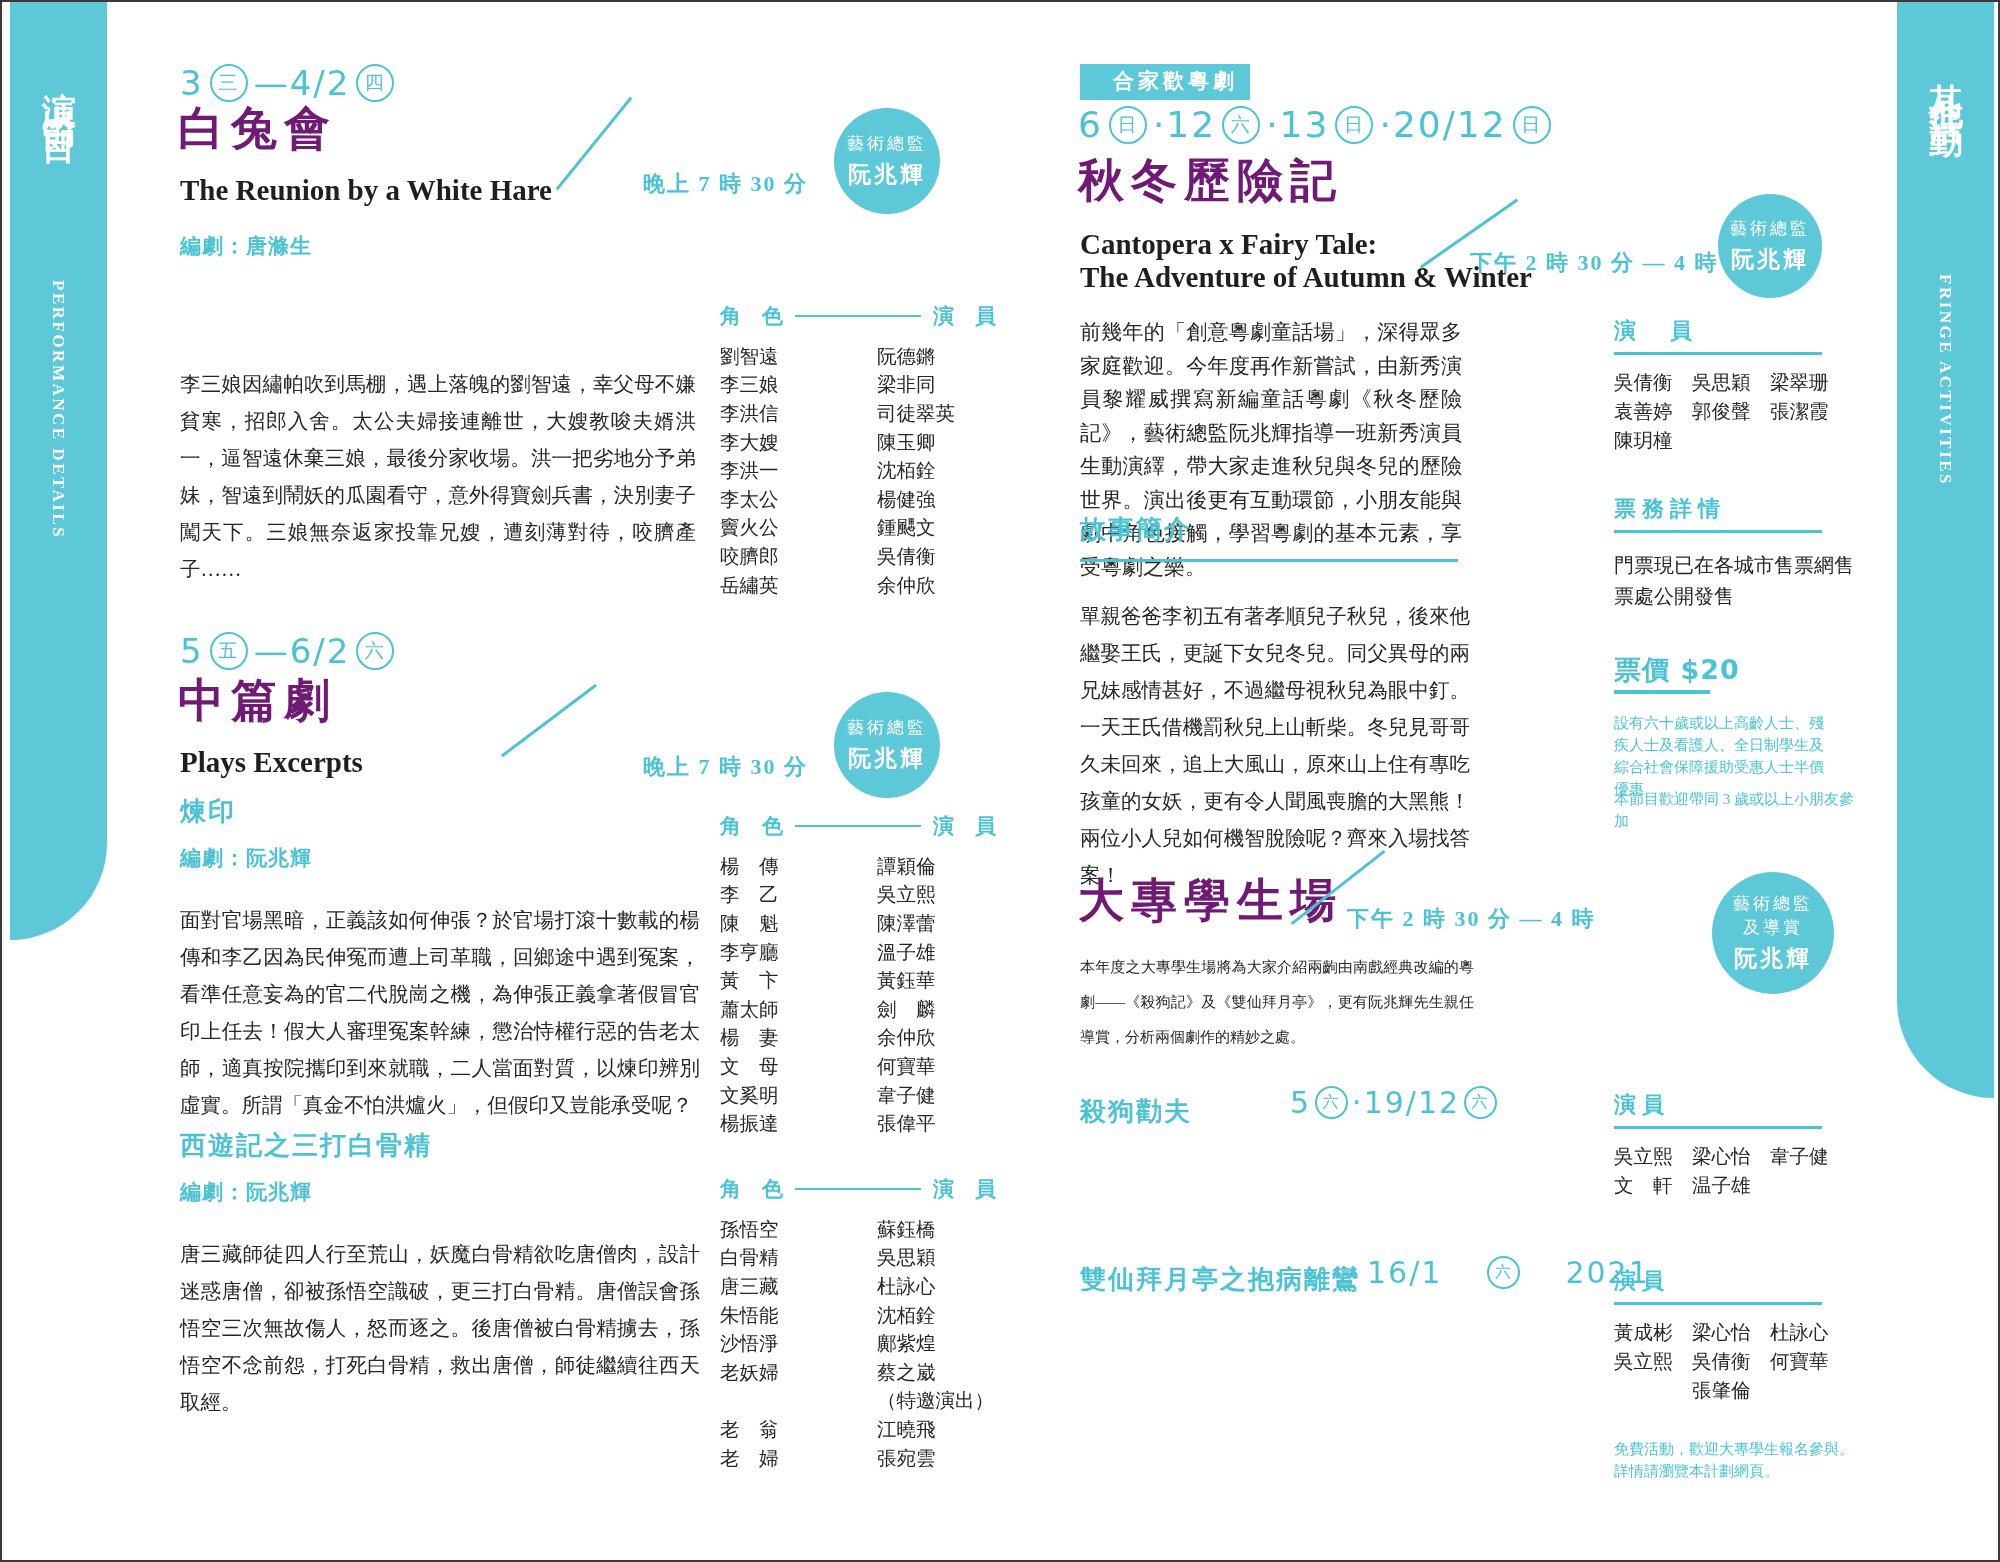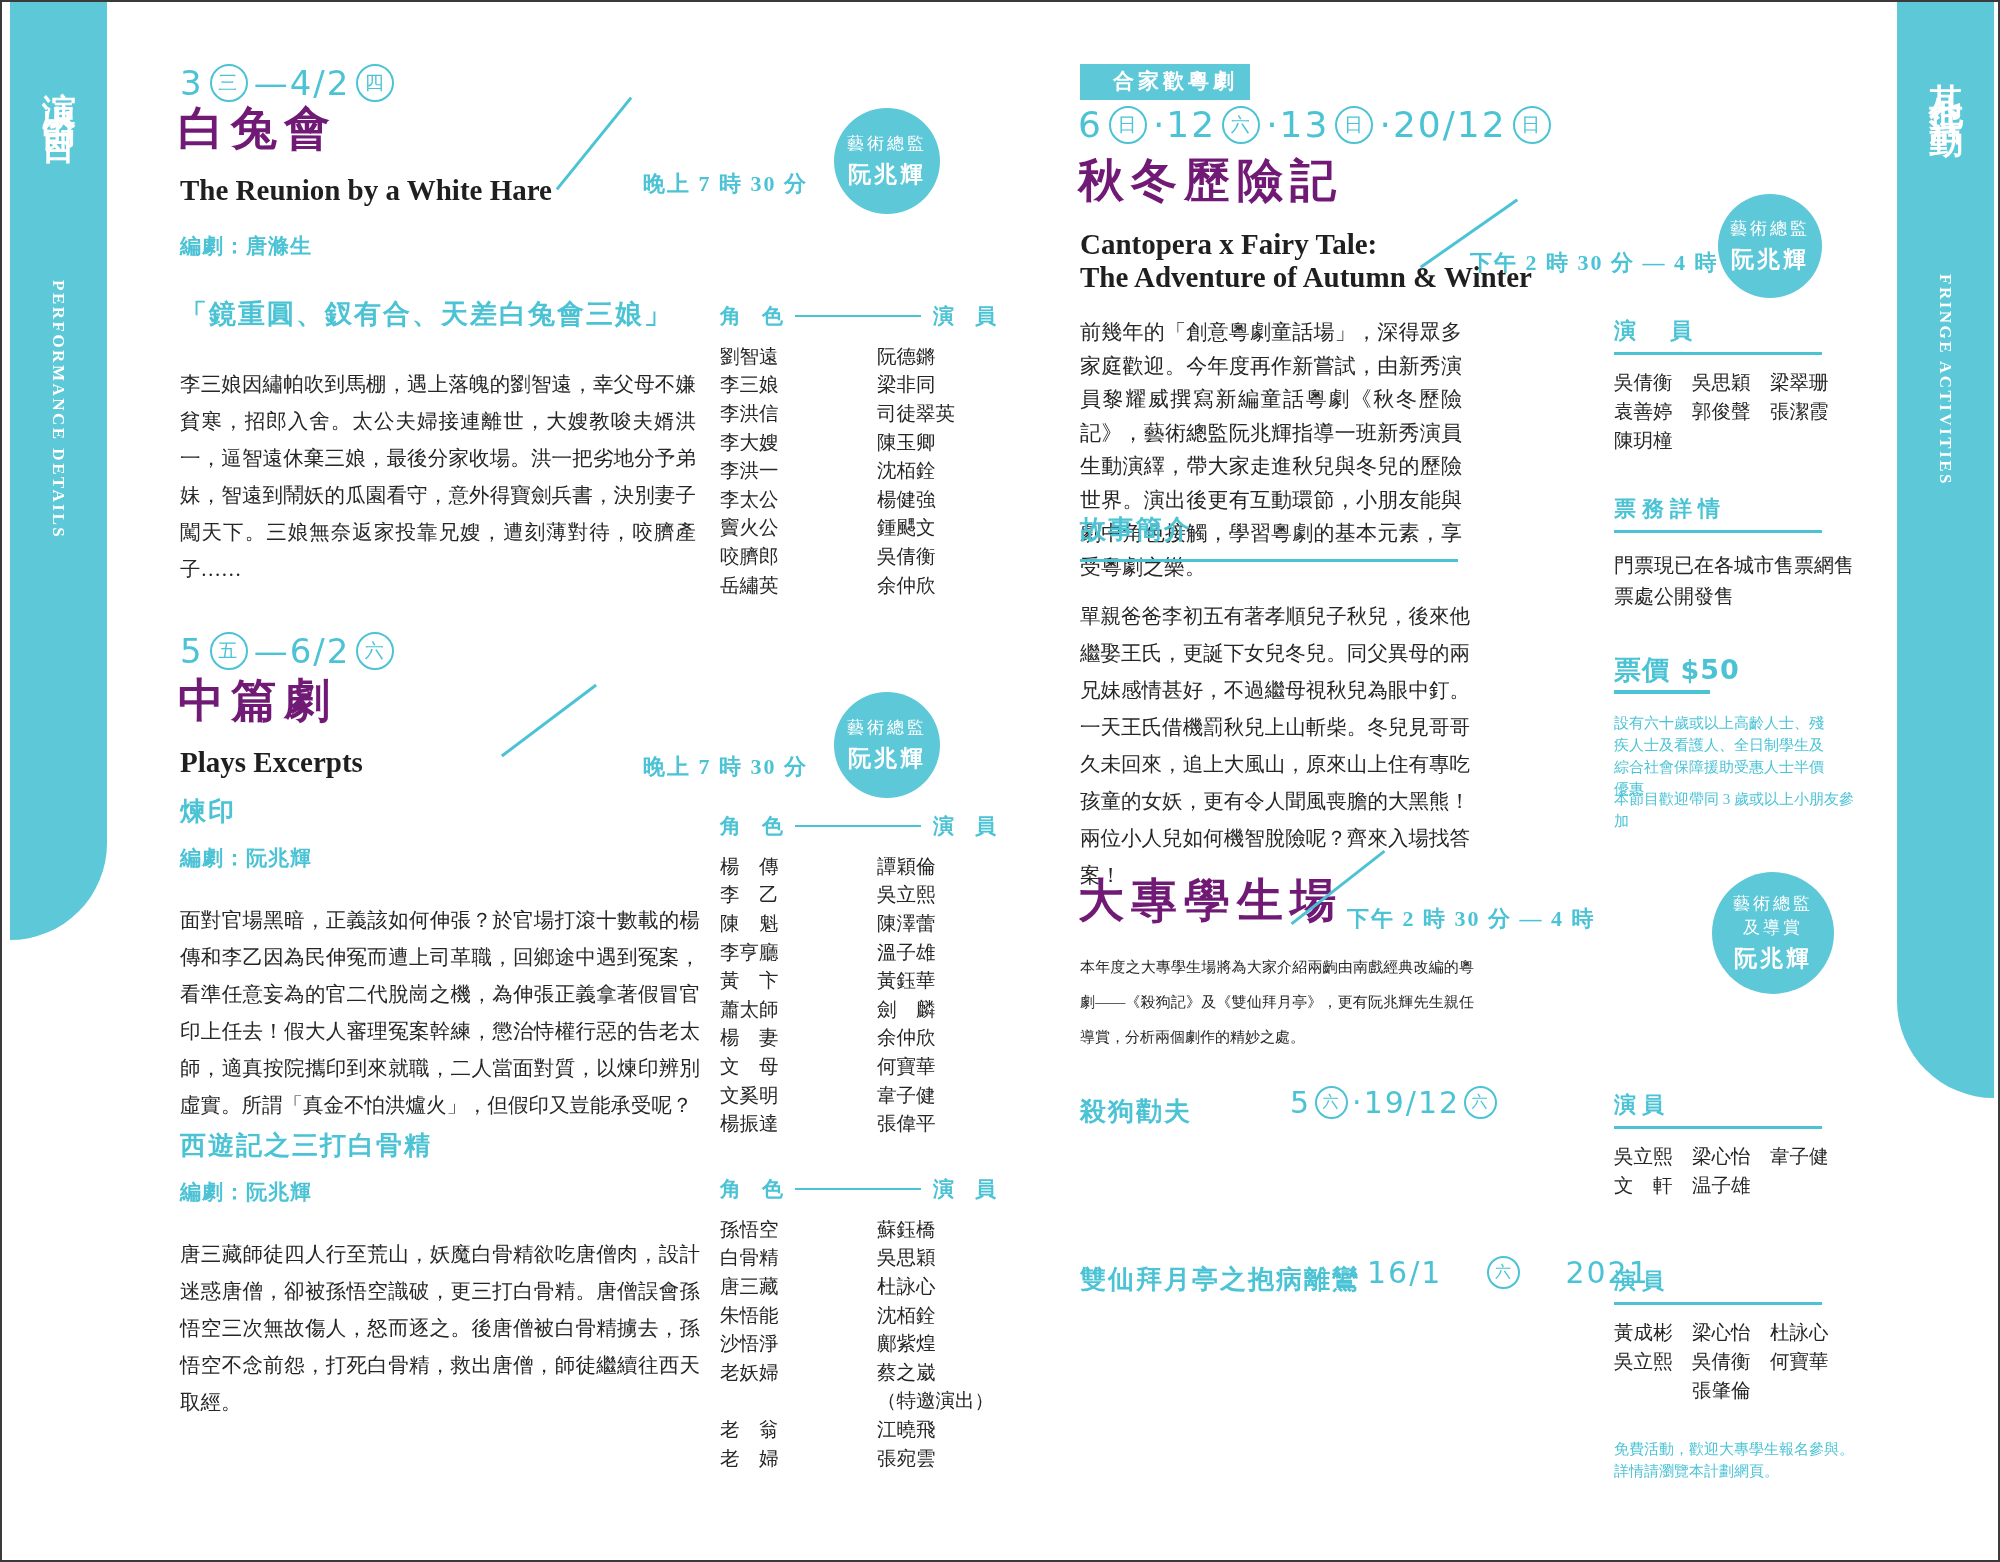--- a/index.html
+++ b/index.html
@@ -178,21 +178,20 @@
     </div>
   <div class="abs h-title" id="s1-title">白兔會</div>
   <div class="abs h-en" id="s1-en">The Reunion by a White Hare</div>
   <div class="diag" id="s1-diag"></div>
   <div class="abs time" id="s1-time">晚上 7 時 30 分</div>
   <div class="abs badge" id="s1-badge">
     <span class="b1">藝術總監</span>
     <span class="b2">阮兆輝</span>
   </div>
   <div class="abs pw" id="s1-pw">編劇：唐滌生</div>
-  <div class="abs sub" id="s1-quote">「鏡重圓、釵有合、天差白兔會三娘」</div>
   <div class="abs par" id="s1-syn">李三娘因繡帕吹到馬棚，遇上落魄的劉智遠，幸父母不嫌貧寒，招郎入舍。太公夫婦接連離世，大嫂教唆夫婿洪一，逼智遠休棄三娘，最後分家收場。洪一把劣地分予弟妹，智遠到鬧妖的瓜園看守，意外得寶劍兵書，決別妻子闖天下。三娘無奈返家投靠兄嫂，遭刻薄對待，咬臍產子……</div>
   <div class="abs cast" id="cast1">
     <div class="cast-head">
       <span>角　色</span>
       <span class="hline"></span>
       <span>演　員</span>
     </div>
     <div class="cast-rows">
 
         <div class="cast-row">
@@ -406,21 +405,21 @@
   <div class="abs colhr" id="s3-casthr"></div>
   <div class="abs ngrid" id="s3-castrows">
 
   <div class="name-row">吳倩衡　吳思穎　梁翠珊</div>
       <div class="name-row">袁善婷　郭俊聲　張潔霞</div>
       <div class="name-row">陳玥橦</div>
     </div>
   <div class="abs collabel" id="s3-ticketslabel">票務詳情</div>
   <div class="abs colhr" id="s3-ticketshr"></div>
   <div class="abs ticket-text" id="s3-tickettext">門票現已在各城市售票網售票處公開發售</div>
-  <div class="abs price" id="s3-price">票價 $50</div>
+  <div class="abs price" id="s3-price">票價 $20</div>
   <div class="abs colhr" id="s3-pricehr"></div>
   <div class="abs note" id="s3-note1">設有六十歲或以上高齡人士、殘疾人士及看護人、全日制學生及綜合社會保障援助受惠人士半價優惠</div>
   <div class="abs note" id="s3-note2">本節目歡迎帶同 3 歲或以上小朋友參加</div>
 
   <div class="abs h-title" id="s4-title">大專學生場</div>
   <div class="diag" id="s4-diag"></div>
   <div class="abs time" id="s4-time">下午 2 時 30 分 — 4 時</div>
   <div class="abs badge" id="s4-badge">
     <span class="b1">藝術總監</span>
     <span class="b1">及導賞</span>

